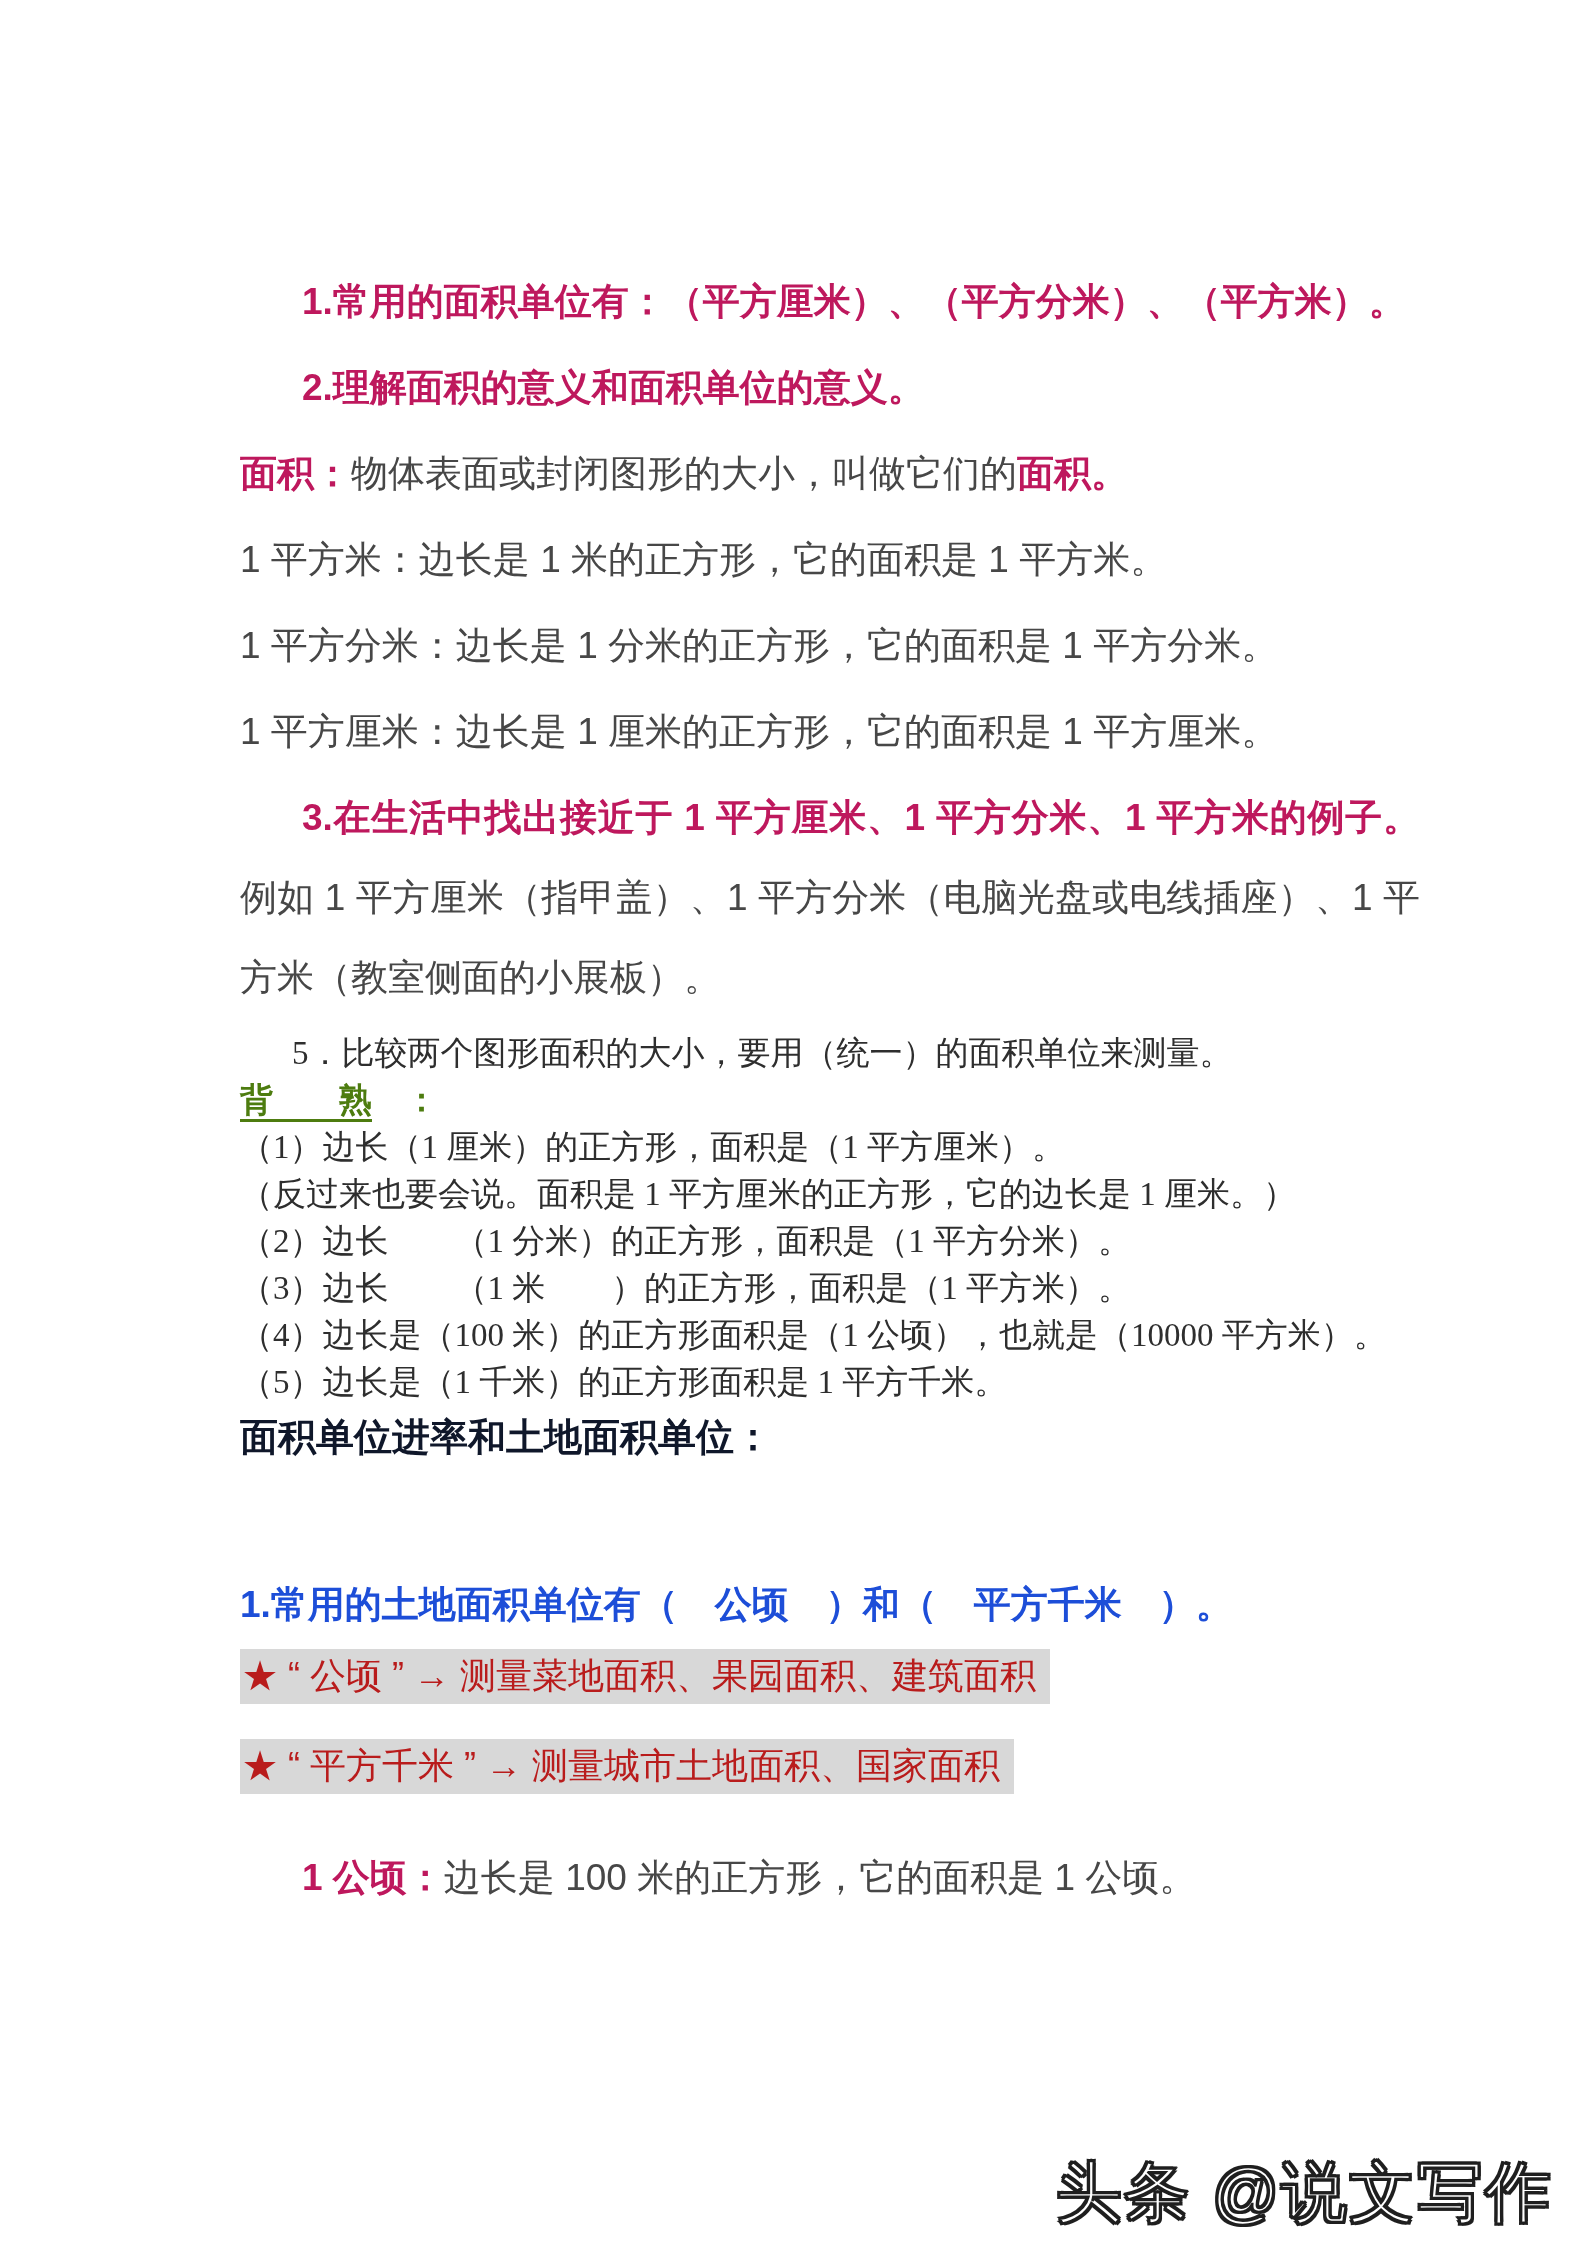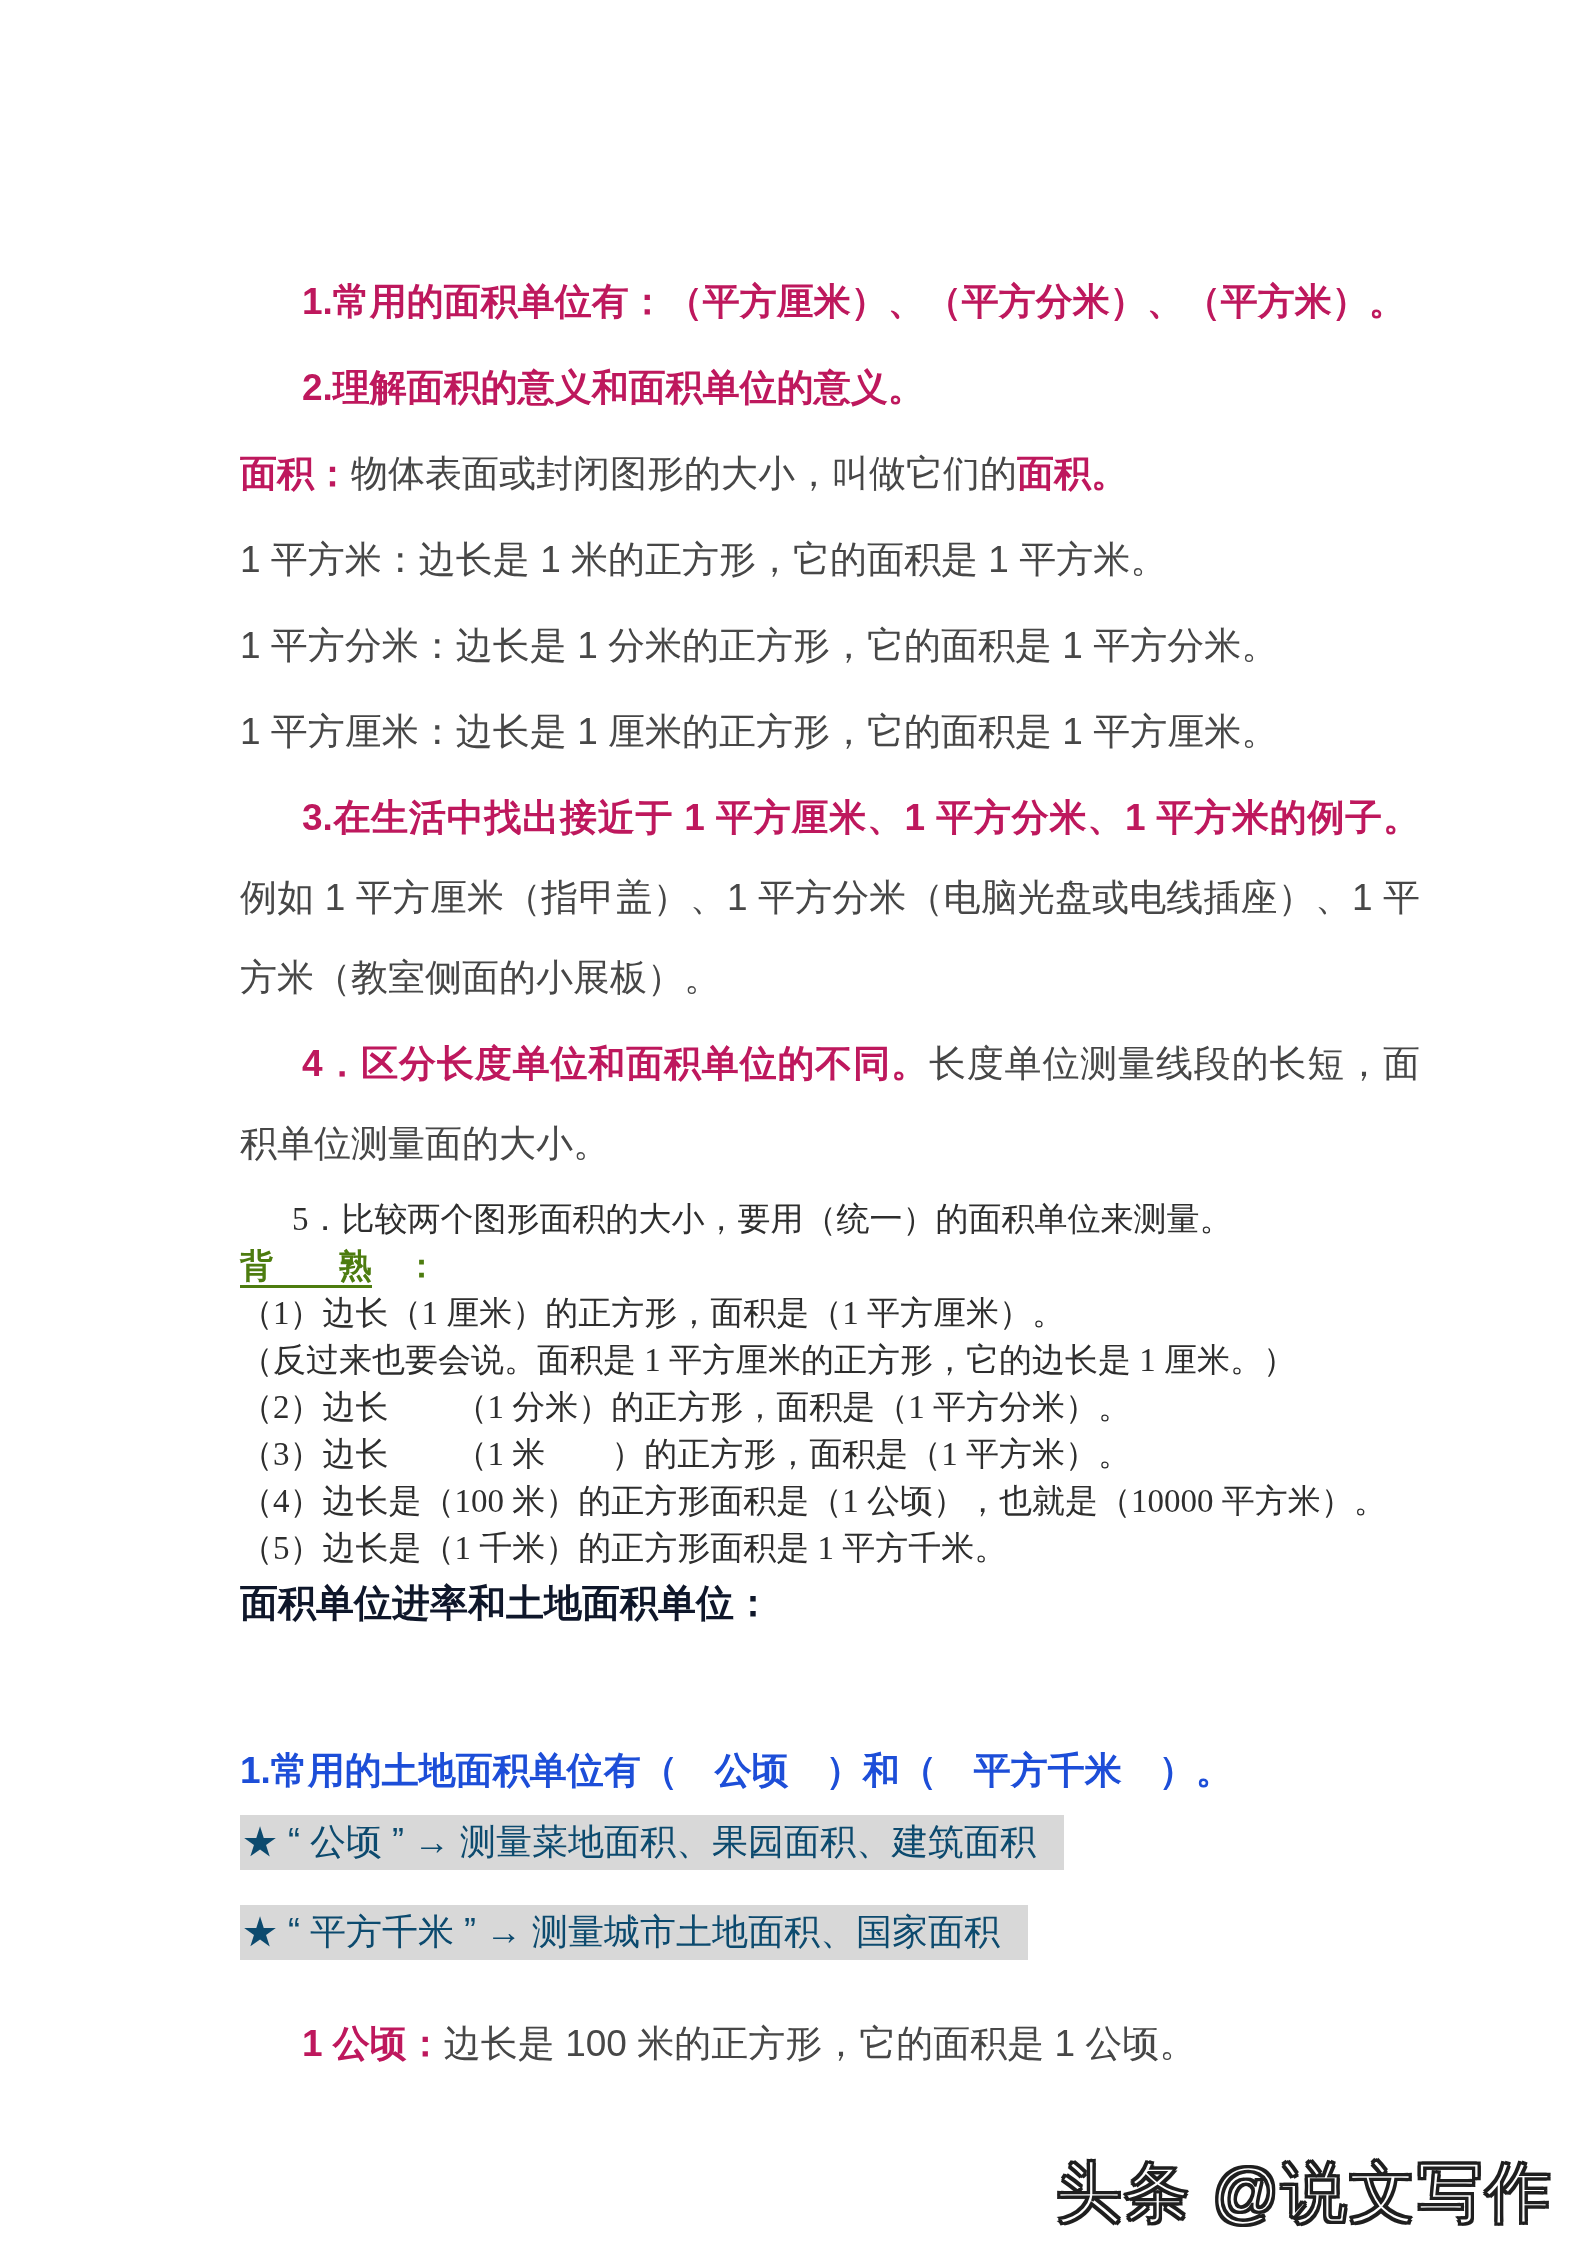--- a/index.html
+++ b/index.html
@@ -67,22 +67,22 @@
     line-height: 50px;
     margin: 0 0 20px 0;
   }
   .hl-line {
     margin: 0 0 38px 0;
     font-size: 36px;
     line-height: 52px;
   }
   .hl {
     background: #d8d8d8;
-    color: #0c4a6e;
-    padding: 6px 28px 8px 2px;
+    color: #b91c1c;
+    padding: 6px 14px 8px 2px;
   }
   .hectare {
     margin-top: 46px;
   }
   .watermark {
     position: absolute;
     right: 34px;
     top: 2148px;
     font-size: 66px;
     font-weight: normal;
@@ -109,21 +109,20 @@
   <p class="p-sans"><span class="b">面积：</span><span>物体表面或封闭图形的大小，叫做它们的</span><span class="b">面积。</span></p>
 
   <p class="p-sans">1 平方米：边长是 1 米的正方形，它的面积是 1 平方米。</p>
 
   <p class="p-sans">1 平方分米：边长是 1 分米的正方形，它的面积是 1 平方分米。</p>
 
   <p class="p-sans">1 平方厘米：边长是 1 厘米的正方形，它的面积是 1 平方厘米。</p>
 
   <p class="p-sans indent"><span class="b">3.在生活中找出接近于 1 平方厘米、1 平方分米、1 平方米的例子。</span><span>例如 1 平方厘米（指甲盖）、1 平方分米（电脑光盘或电线插座）、1 平方米（教室侧面的小展板）。</span></p>
 
-  <p class="p-sans indent"><span class="b">4．区分长度单位和面积单位的不同。</span><span>长度单位测量线段的长短，面积单位测量面的大小。</span></p>
 
   <div class="serif-block">
     <p class="p-serif indent-s">5．比较两个图形面积的大小，要用（统一）的面积单位来测量。</p>
     <p class="p-serif blue beishu"><span class="ul">背　　熟</span><span>　：</span></p>
     <p class="p-serif">（1）边长（1 厘米）的正方形，面积是（1 平方厘米）。</p>
     <p class="p-serif">（反过来也要会说。面积是 1 平方厘米的正方形，它的边长是 1 厘米。）</p>
     <p class="p-serif">（2）边长　　（1 分米）的正方形，面积是（1 平方分米）。</p>
     <p class="p-serif">（3）边长　　（1 米　　）的正方形，面积是（1 平方米）。</p>
     <p class="p-serif">（4）边长是（100 米）的正方形面积是（1 公顷），也就是（10000 平方米）。</p>
     <p class="p-serif">（5）边长是（1 千米）的正方形面积是 1 平方千米。</p>

